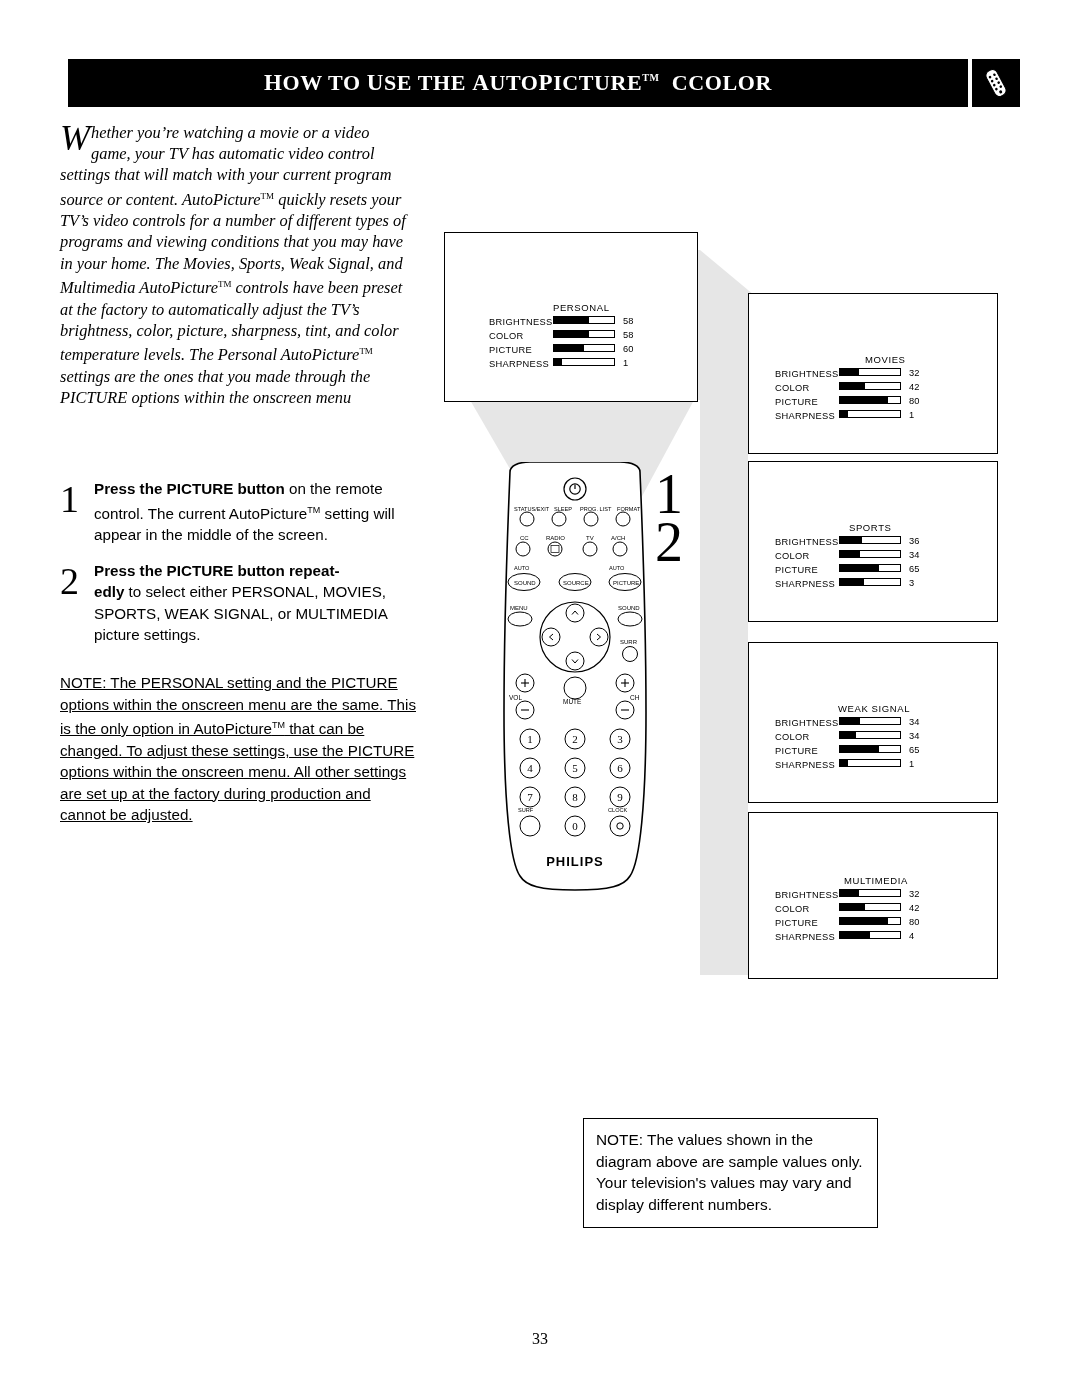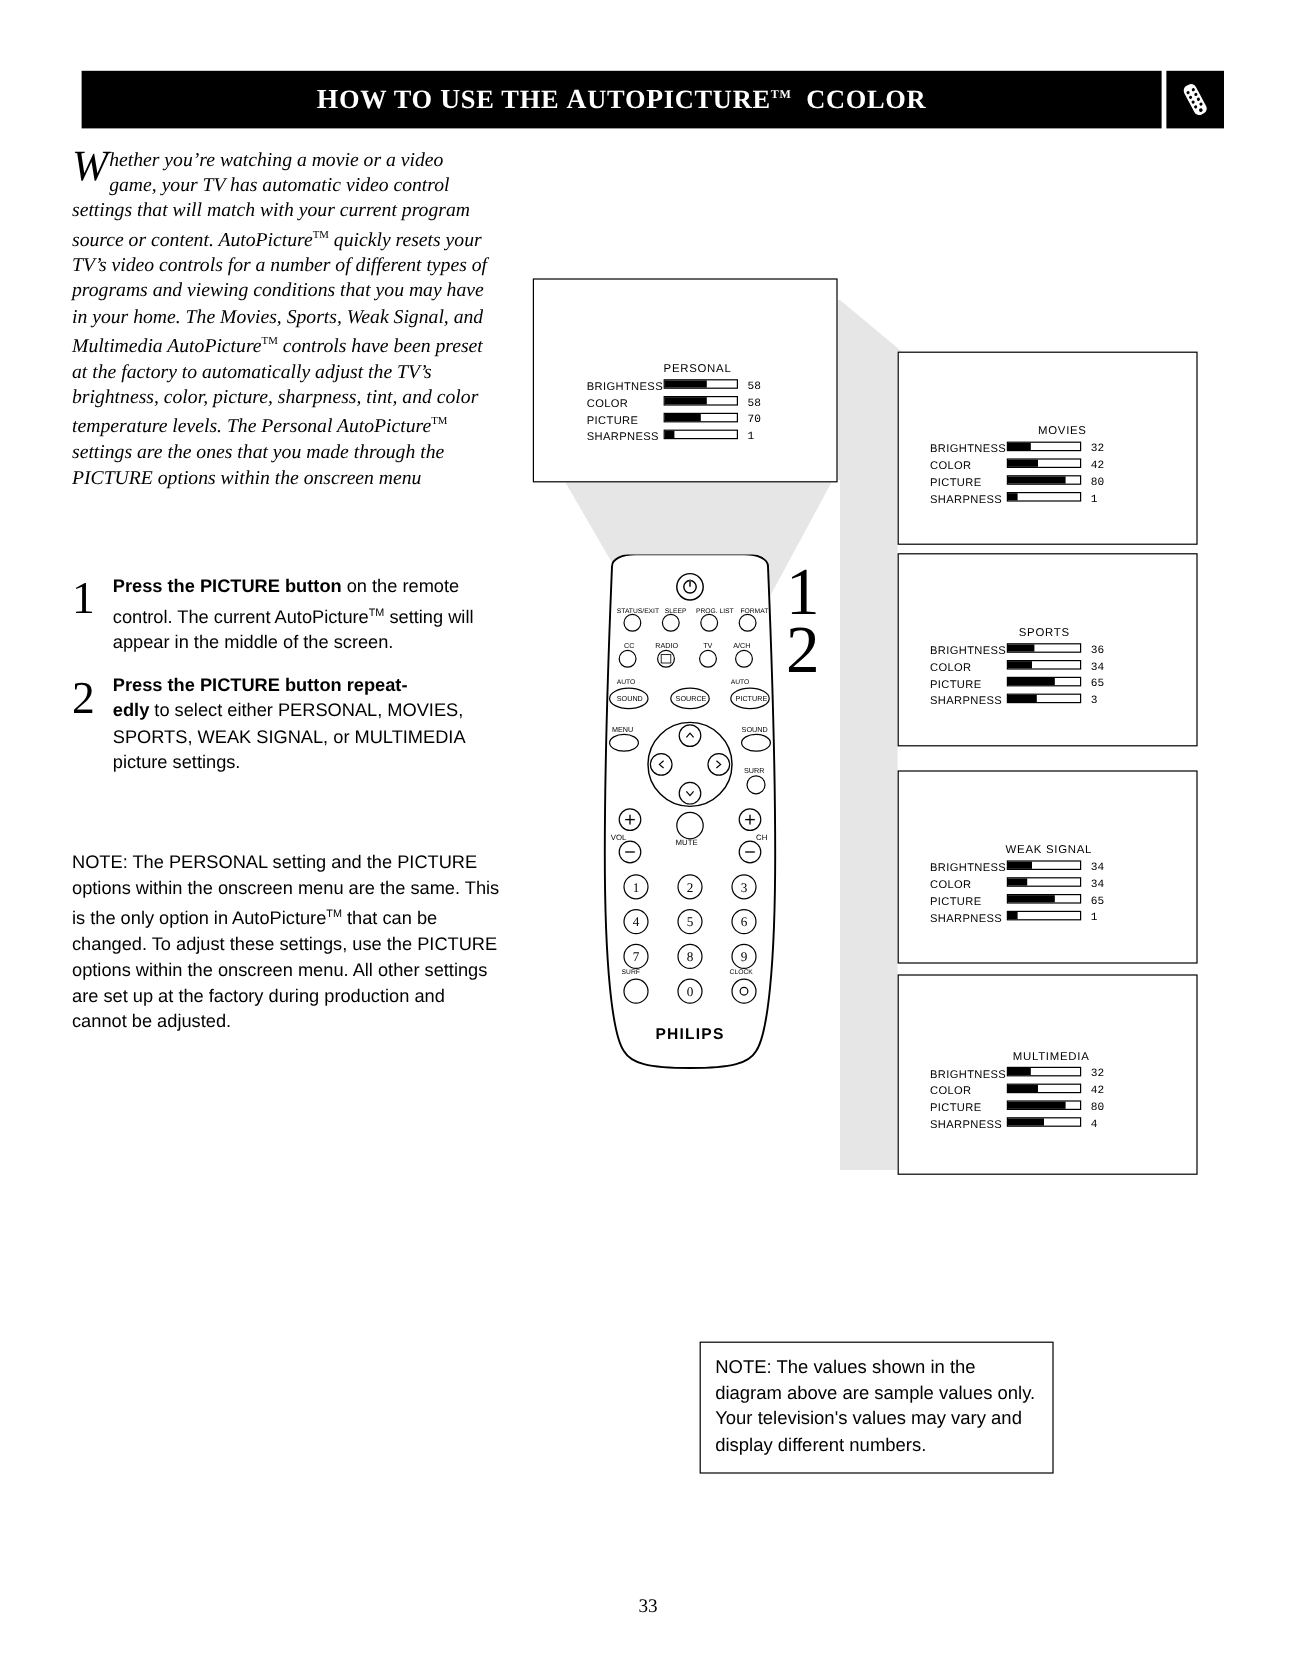--- a/index.html
+++ b/index.html
@@ -97,25 +97,26 @@
     font-family: "Liberation Sans", sans-serif;
     font-size: 15.2px;
     line-height: 21.5px;
   }
   .step-txt b { font-family: "Liberation Sans", sans-serif; font-weight: bold; }
   .step-txt .tms { font-size: 9px; vertical-align: super; }
 
   .note-block {
     position: absolute;
     left: 60px;
-    top: 708px;
+    top: 672px;
     width: 360px;
     font-family: "Liberation Sans", sans-serif;
     font-size: 15.2px;
     line-height: 21.5px;
+    text-decoration: underline;
   }
   .note-block .tms { font-size: 9px; vertical-align: super; }
 
   
   .osd {
     position: absolute;
     border: 1.6px solid #000;
     background: #fff;
   }
   .osd-title {
@@ -139,21 +140,21 @@
     background: #fff;
     box-sizing: border-box;
   }
   .bar-fill {
     position: absolute;
     left: 0; top: 0; bottom: 0;
     background: #000;
   }
   .osd-val {
     position: absolute;
-    font-family: Liberation Mono, monospace;
+    font-family: Liberation Sans, sans-serif;
     font-size: 9.3px;
     white-space: nowrap;
   }
 
   
   .remote-wrap {
     position: absolute;
     left: 470px;
     top: 462px;
     width: 210px;
@@ -251,21 +252,21 @@
   <div class="osd-label" style="position:absolute;left:44px;top:98px;">COLOR</div>
   <div class="bar-outer" style="left:108px;top:97px;width:62px;">
       <div class="bar-fill" style="width:58%"></div>
     </div>
   <div class="osd-val" style="left:178px;top:97px;">58</div>
 
   <div class="osd-label" style="position:absolute;left:44px;top:112px;">PICTURE</div>
   <div class="bar-outer" style="left:108px;top:111px;width:62px;">
       <div class="bar-fill" style="width:50%"></div>
     </div>
-  <div class="osd-val" style="left:178px;top:111px;">70</div>
+  <div class="osd-val" style="left:178px;top:111px;">60</div>
 
   <div class="osd-label" style="position:absolute;left:44px;top:126px;">SHARPNESS</div>
   <div class="bar-outer" style="left:108px;top:125px;width:62px;">
       <div class="bar-fill" style="width:14%"></div>
     </div>
   <div class="osd-val" style="left:178px;top:125px;">1</div>
 </div>
 
 <div class="osd" style="left:748px; top:293px; width:248px; height:159px;">
   <div class="osd-title" style="left:116px; top:60px;">MOVIES</div>

